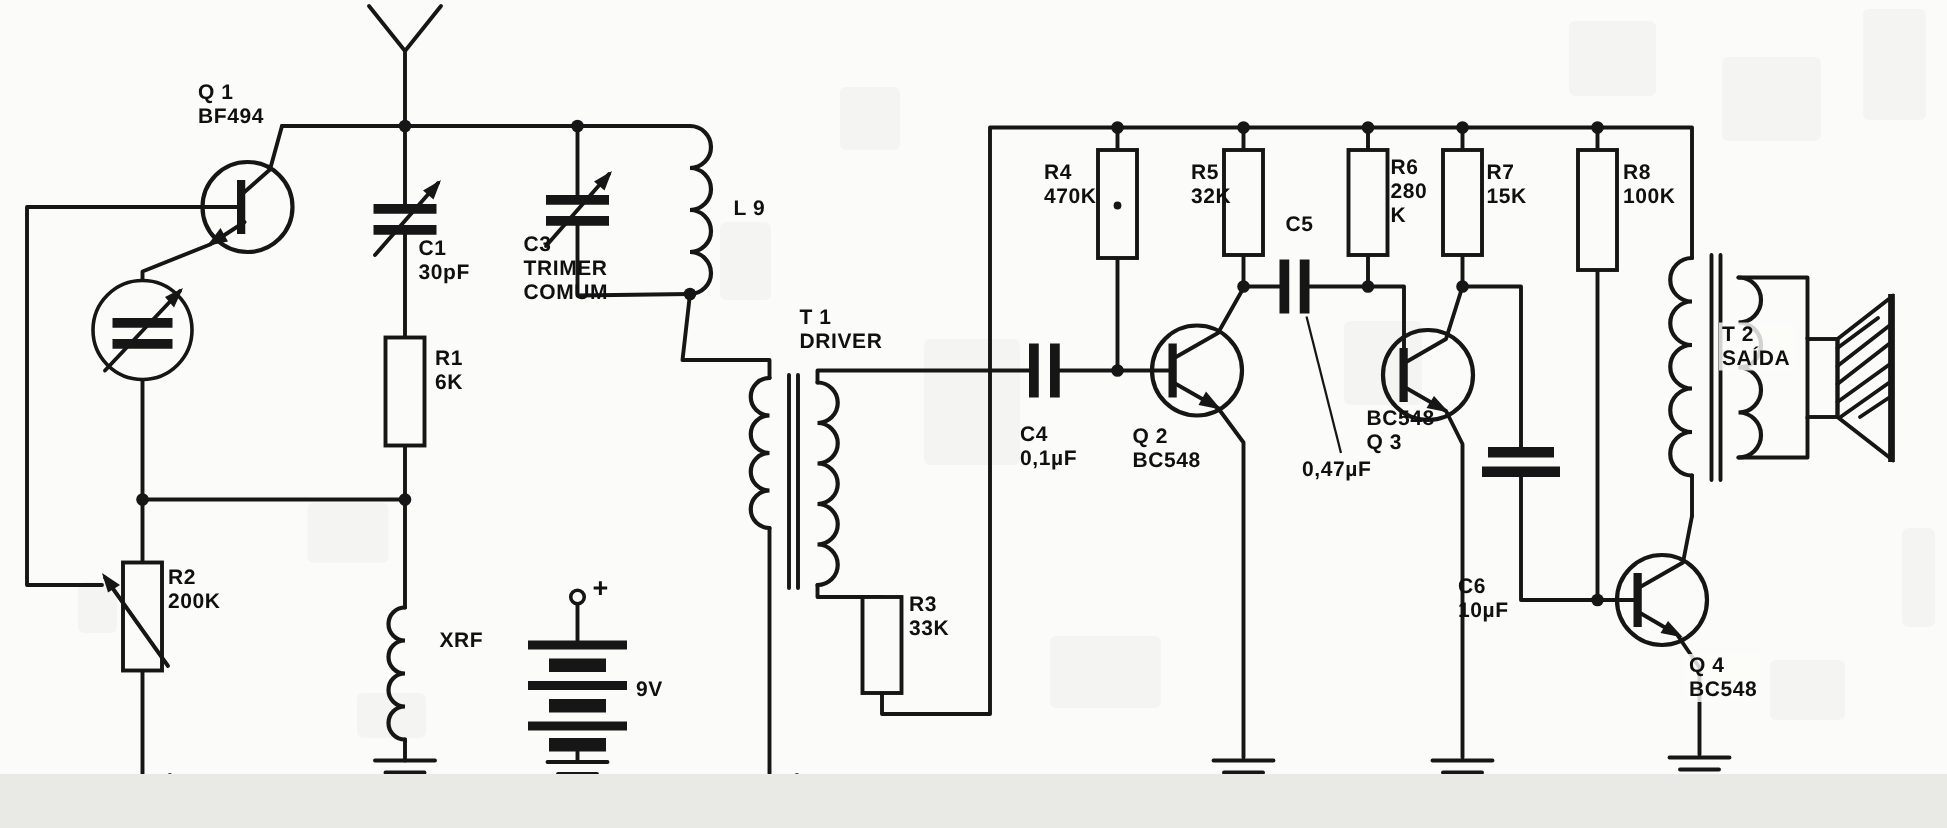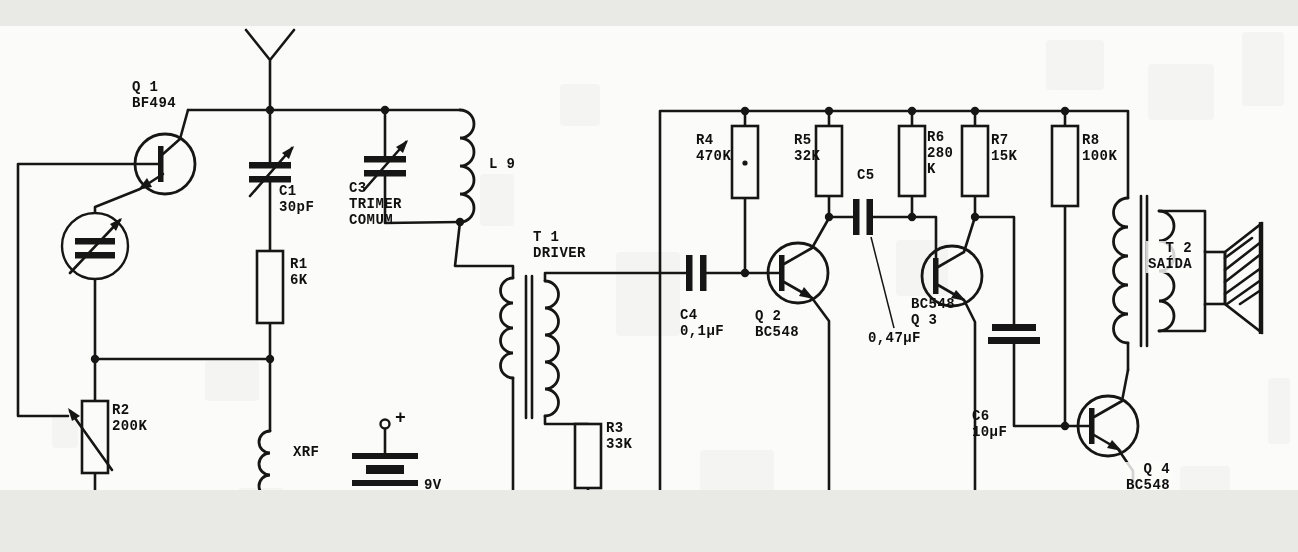--- a/index.html
+++ b/index.html
@@ -1,35 +1,34 @@
 <!DOCTYPE html>
 <html><head>
 <meta charset="utf-8">
 <style>
   html,body{margin:0;padding:0;background:#e9e9e6;}
   .stage{
     position:relative;
-    width:1298px;height:464px;
+    width:1298px;height:516px;
     background:#fbfbf9;
     overflow:hidden;
-    font-family:Liberation Mono, monospace;
-    margin-top:26px;
+    font-family:Liberation Sans, sans-serif;
   }
   .stage svg{position:absolute;left:0;top:0;}
   .labels{position:absolute;left:0;top:0;width:100%;height:100%;pointer-events:none;}
   .lbl{
     position:absolute;
     white-space:pre-line;
     font-weight:700;
     font-size:14px;
     line-height:1.14;
     letter-spacing:.4px;
     color:#101010;
   }
-  .lbl.bg{background:rgba(251,251,249,.82);padding:0 2px;text-align:right;}
+  .lbl.bg{background:rgba(251,251,249,.82);padding:0 2px;}
   .plus{font-size:18px;font-weight:700;}
   .wire{stroke:#161616;stroke-width:2.6;fill:none;stroke-linecap:round;stroke-linejoin:round;}
   .thin{stroke:#161616;stroke-width:1.5;fill:none;}
   .coil{stroke:#161616;stroke-width:2.8;fill:none;stroke-linecap:round;}
   .box{fill:#fbfbf9;stroke:#161616;stroke-width:2.6;}
   .bar{fill:#161616;stroke:none;}
   .dot{fill:#161616;stroke:none;}
   .ring{fill:#fbfbf9;stroke:#161616;stroke-width:2.4;}
   .tcirc{fill:none;stroke:#161616;stroke-width:2.8;}
   .arrow{fill:#161616;stroke:none;}

